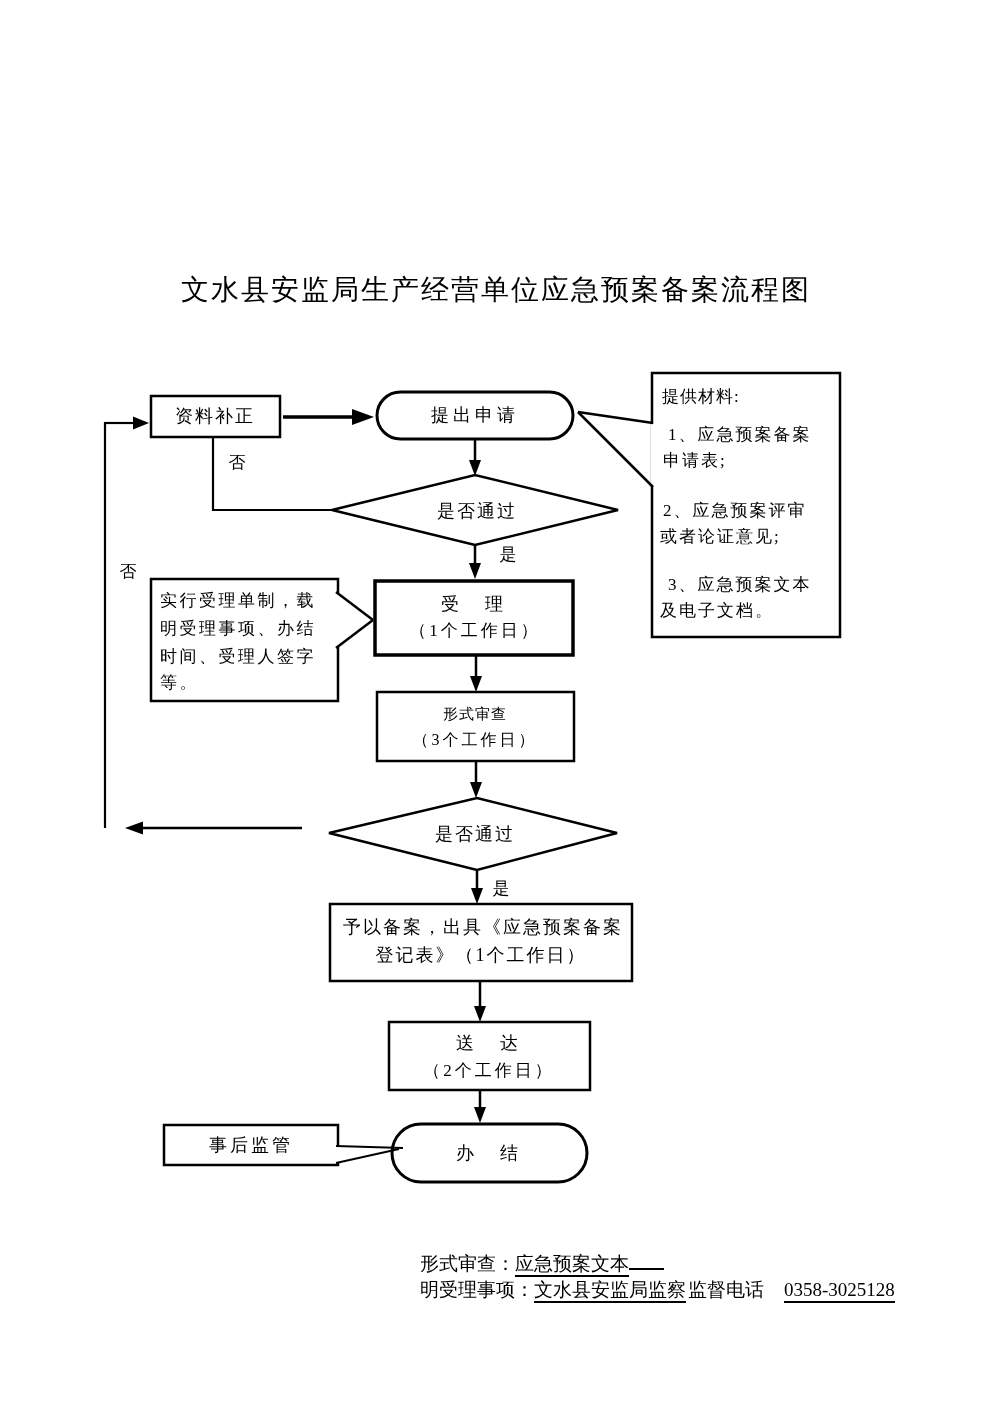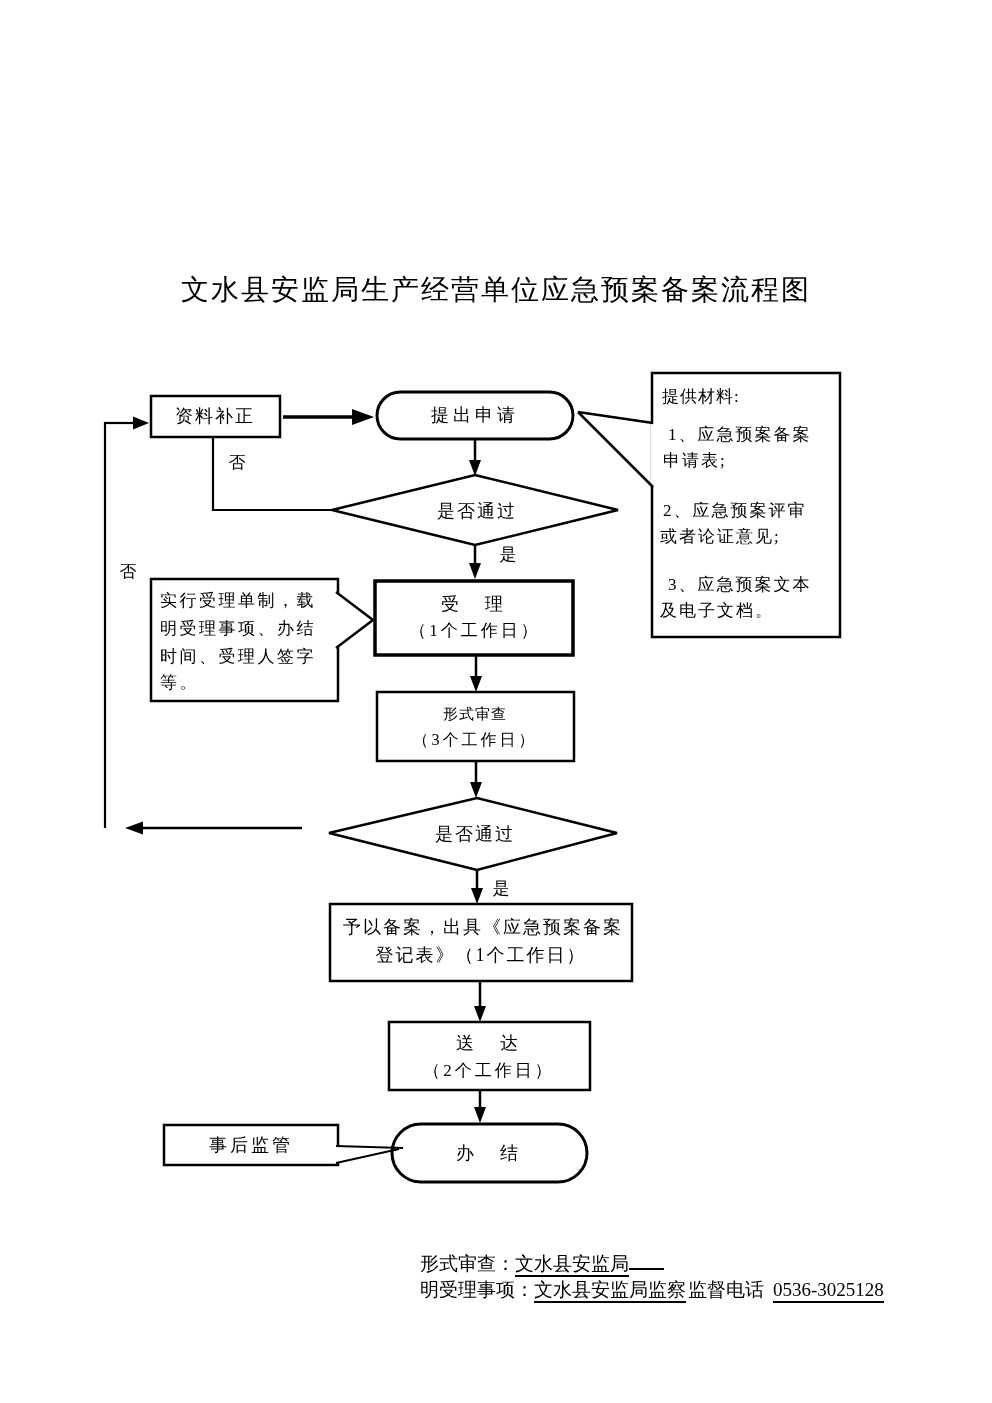--- a/index.html
+++ b/index.html
@@ -11,21 +11,21 @@
   svg text{font-family:"Liberation Serif",serif;fill:#000;}
   .shape{fill:#ffffff;stroke:#000000;}
   .wire{stroke:#000000;fill:none;}
   .head{fill:#000000;stroke:none;}
   .gap{fill:#ffffff;stroke:none;}
   .footer-line{position:absolute;left:420px;font-size:19px;white-space:nowrap;color:#000;}
   .fl1{top:1249px;}
   .fl2{top:1277px;}
   .ul{border-bottom:2px solid #000;padding-bottom:1px;}
   .ul-ext{display:inline-block;width:35px;border-bottom:2px solid #000;height:1em;}
-  .phone-label{margin-left:2px;margin-right:9px;}
+  .phone-label{margin-left:2px;margin-right:20px;}
 </style>
 </head>
 <body>
 
 <div class="page">
 
   <div class="title">文水县安监局生产经营单位应急预案备案流程图</div>
 
   <svg width="992" height="1403" viewBox="0 0 992 1403">
 
@@ -114,19 +114,19 @@
     <text x="668" y="590" font-size="17" letter-spacing="2">3、应急预案文本</text>
     <text x="660" y="616" font-size="17" letter-spacing="2">及电子文档。</text>
 
     <text x="160" y="606" font-size="17" letter-spacing="2.5">实行受理单制，载</text>
     <text x="160" y="634" font-size="17" letter-spacing="2.5">明受理事项、办结</text>
     <text x="160" y="662" font-size="17" letter-spacing="2.5">时间、受理人签字</text>
     <text x="160" y="688" font-size="17" letter-spacing="2.5">等。</text>
   </svg>
 
   <div class="footer-line fl1">
-    <span>形式审查：</span><span class="ul">文水县安监局</span><span class="ul-ext"></span>
+    <span>形式审查：</span><span class="ul">应急预案文本</span><span class="ul-ext"></span>
   </div>
   <div class="footer-line fl2">
-    <span>明受理事项：</span><span class="ul">文水县安监局监察</span><span class="phone-label">监督电话</span><span class="ul">0536-3025128</span>
+    <span>明受理事项：</span><span class="ul">文水县安监局监察</span><span class="phone-label">监督电话</span><span class="ul">0358-3025128</span>
   </div>
 
 </div>
 
 </body></html>

